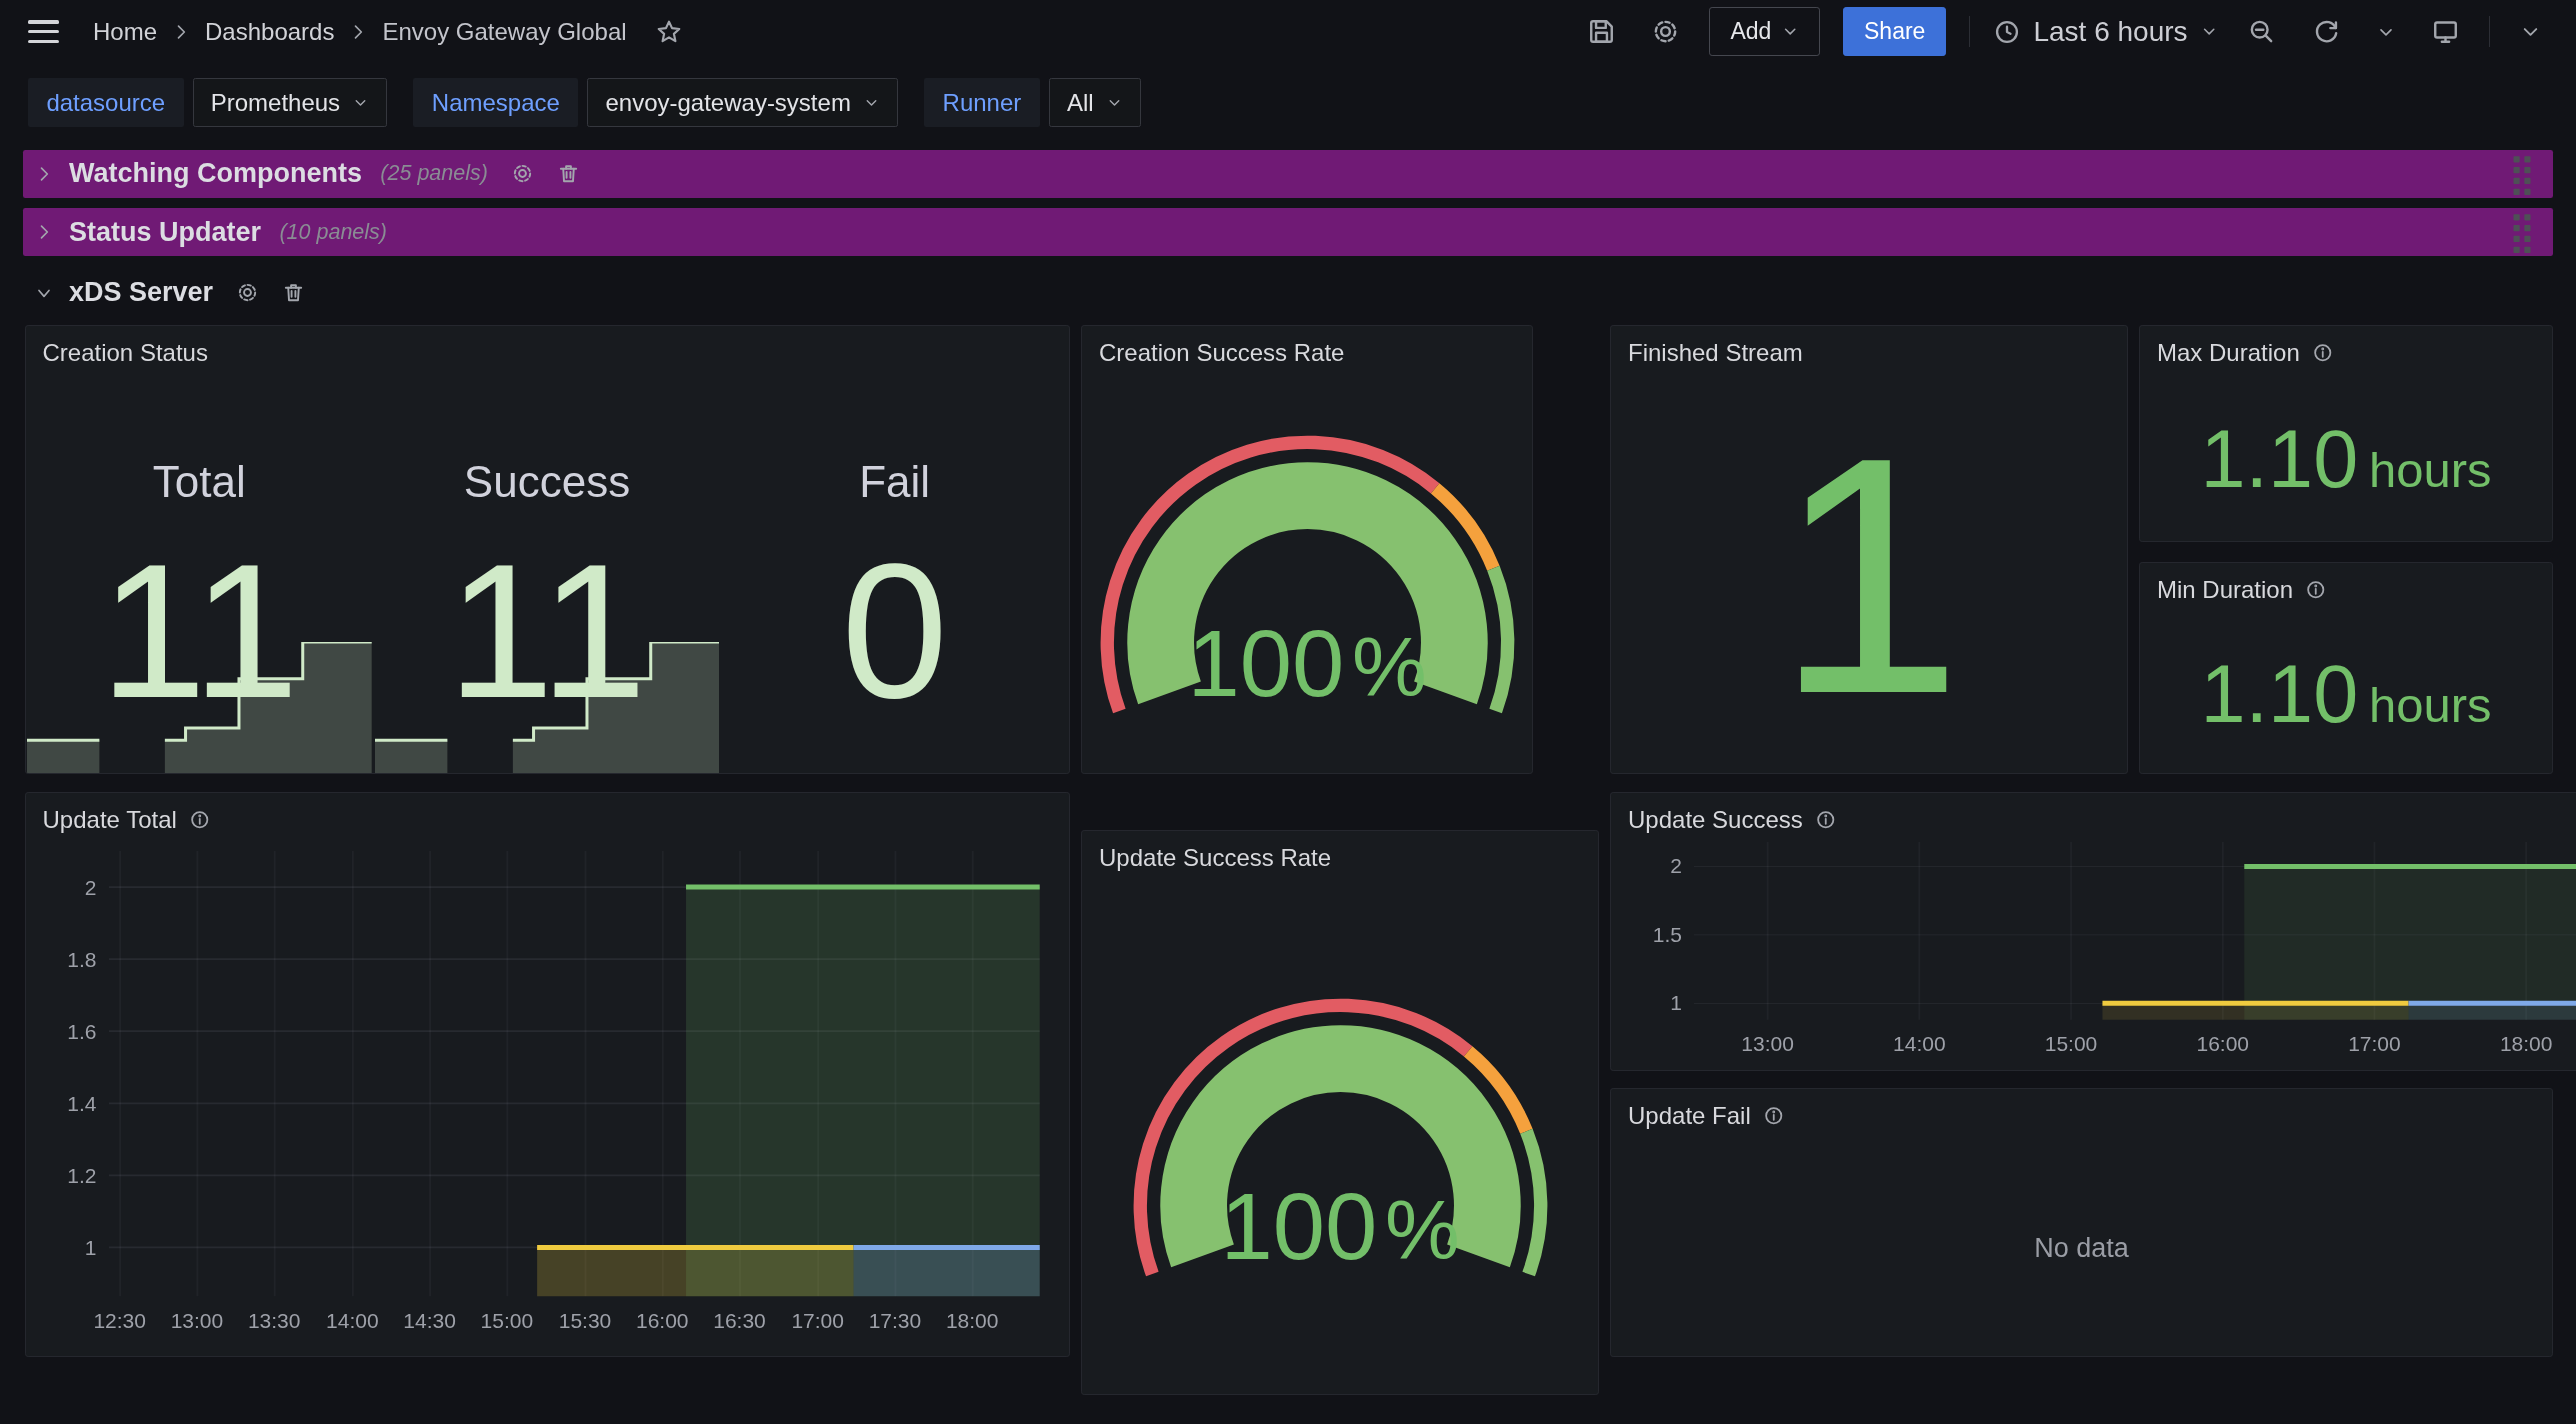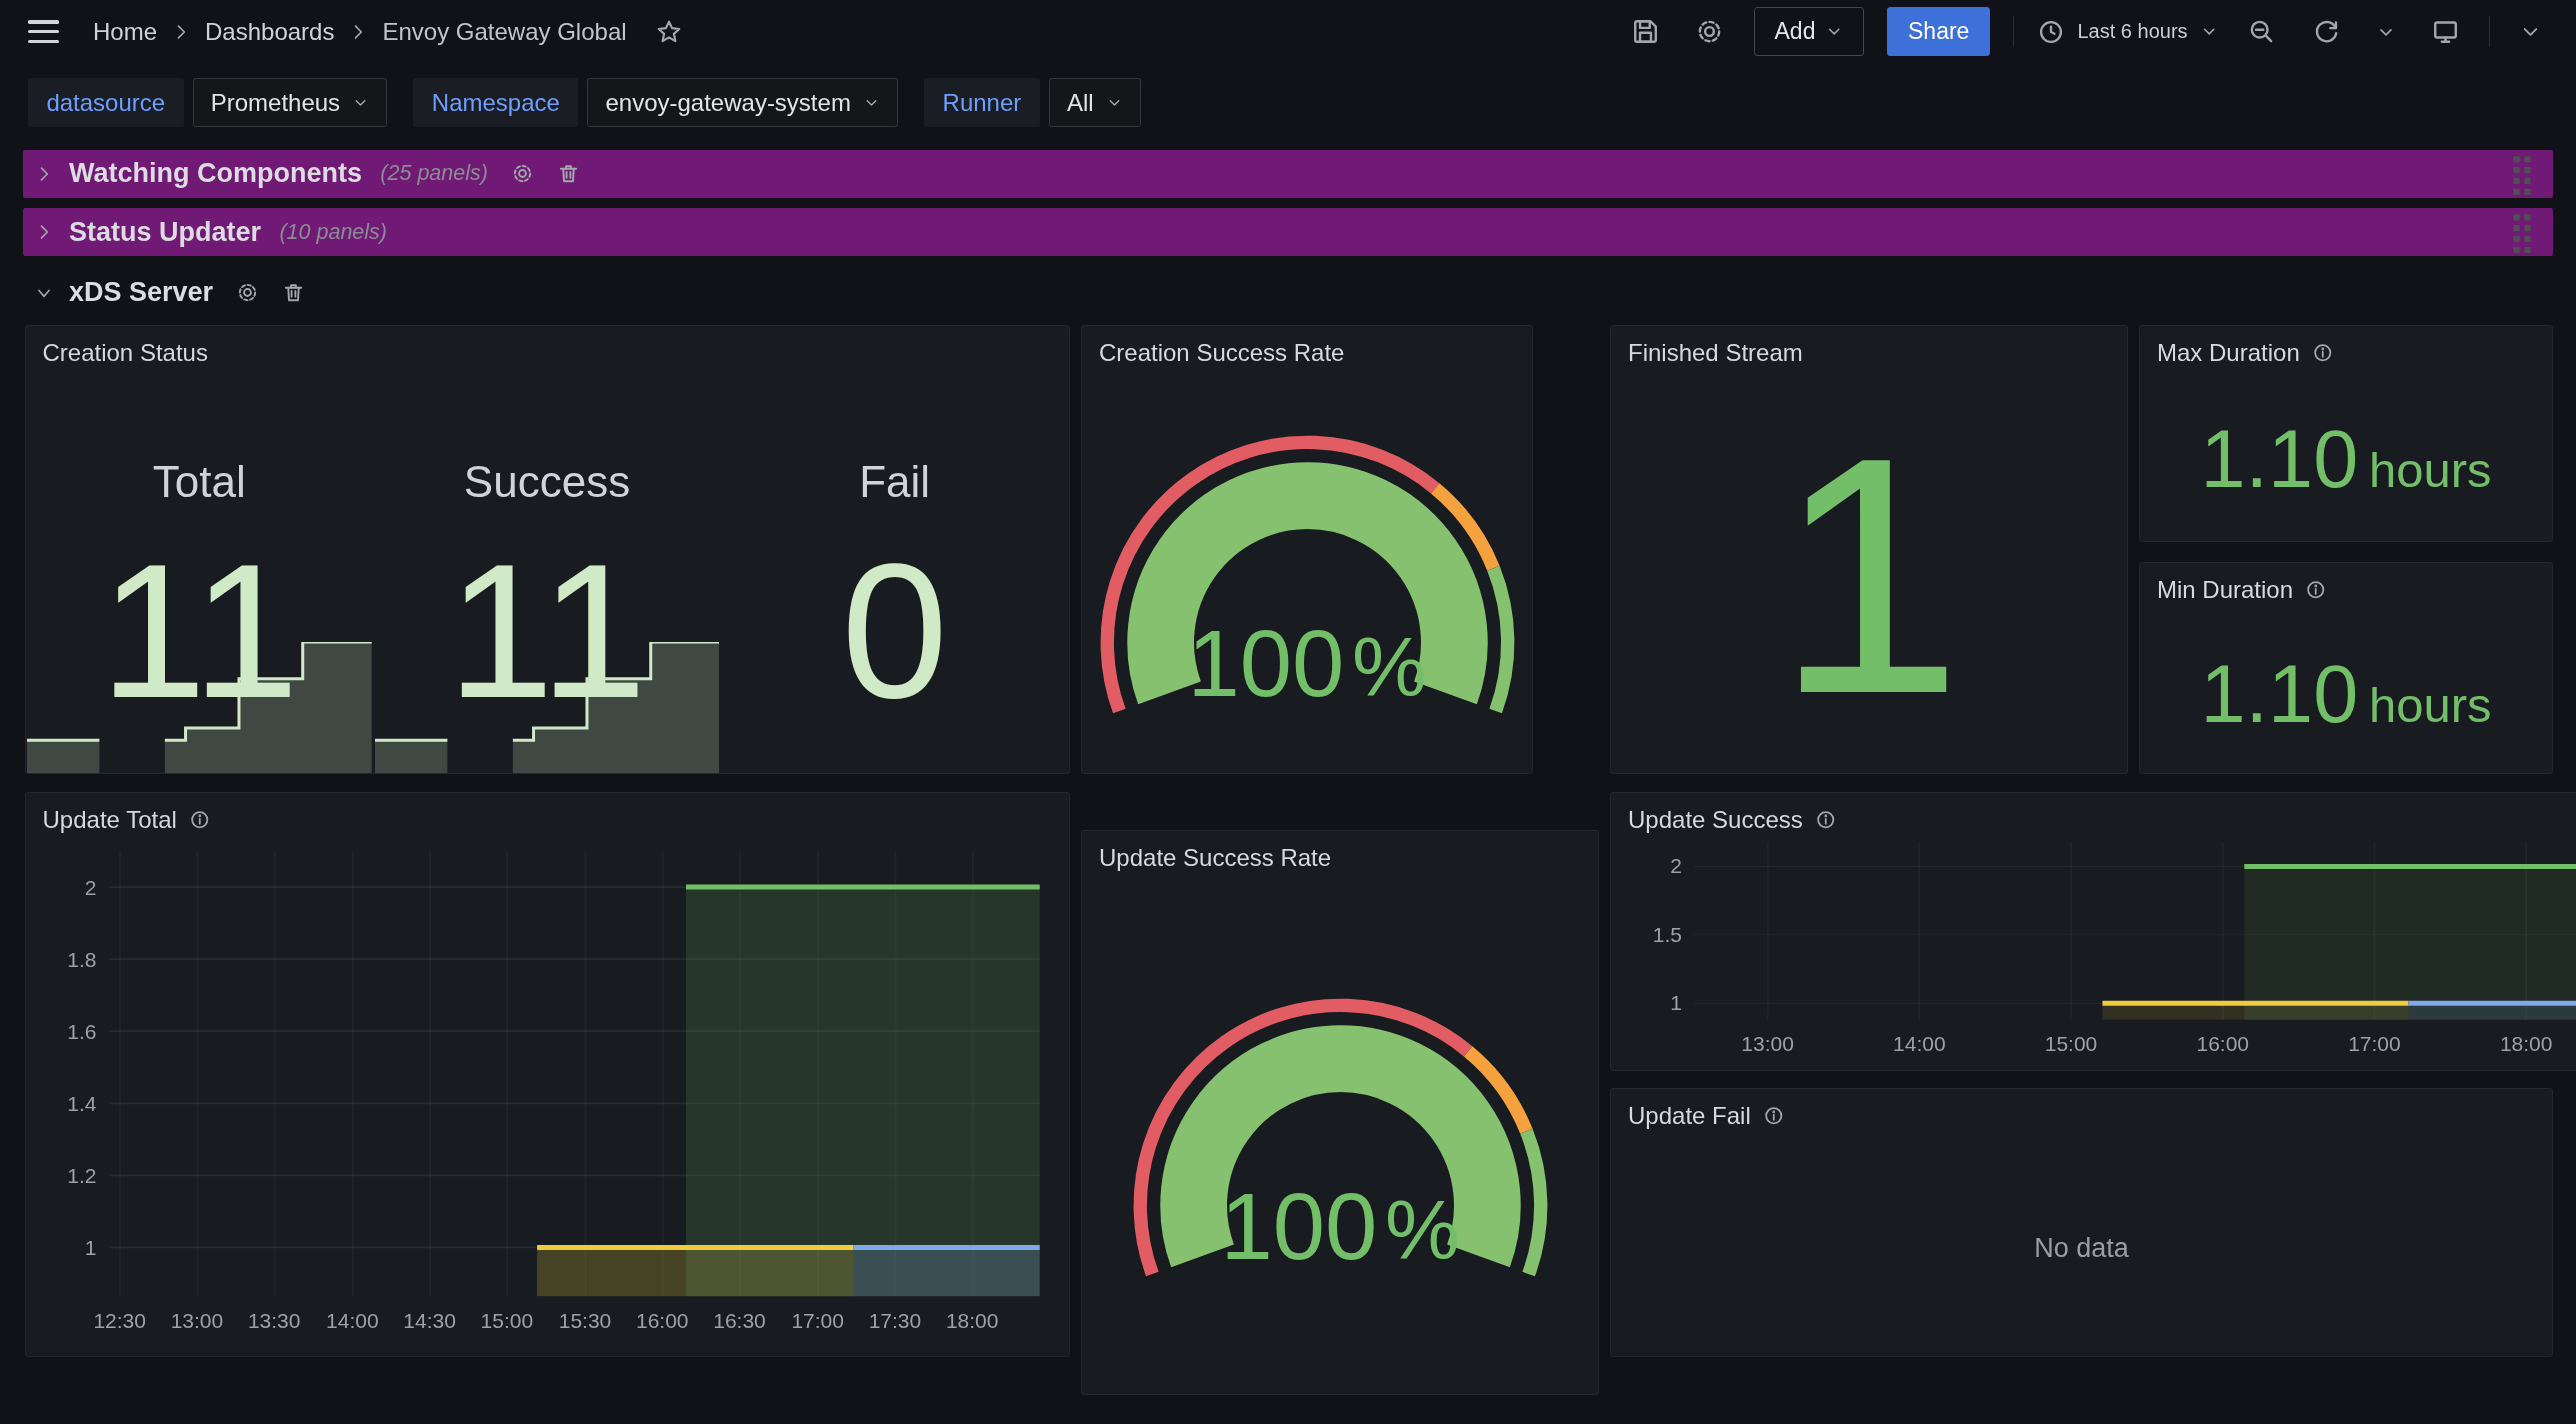--- a/index.html
+++ b/index.html
@@ -19,21 +19,21 @@
   .crumb { cursor:pointer; }
   .crumb-sep { color:#6F7077; }
   .crumb-last { color:#C3C4CB; }
   .star { margin-left:15.3px; }
   .nav-right { margin-left:auto; display:flex; align-items:center; gap:23px; }
   .icon-btn { display:flex; align-items:center; justify-content:center; padding:6.1px; cursor:pointer; }
   .btn { display:flex; align-items:center; gap:9.2px; height:49px; padding:0 20px; border-radius:3.1px; font-size:23px; color:#E6E7EB; cursor:pointer; }
   .btn-outline { border:0.8px solid #45474F; background:transparent; }
   .btn-primary { background:#3D71D9; border:0.8px solid #3D71D9; color:#FFFFFF; font-weight:500; }
   .vdivider { width:0.8px; height:31px; background:#2C2E35; }
-  .timepicker { display:flex; align-items:center; gap:12.3px; font-size:20px; color:#CDCED4; cursor:pointer; }
+  .timepicker { display:flex; align-items:center; gap:12.3px; font-size:28px; color:#CDCED4; cursor:pointer; }
 
   
   .subnav { display:flex; align-items:center; gap:26px; padding:15.3px 28px 17px 28px; }
   .var { display:flex; align-items:flex-start; gap:9.2px; }
   .var-label { background:#1A1D24; color:#6E9FFF; font-size:24px; display:flex; align-items:center; padding:0 18.4px; border-radius:2.3px; height:49px; cursor:pointer; }
   .var-value { border:0.8px solid #35373E; background:#141619; border-radius:2.3px; height:49px; display:flex; align-items:center; gap:12.3px; padding:0 17px; font-size:24px; color:#E3E4E8; cursor:pointer; }
 
   
   .dash { position:relative; height:1282px; }
 

